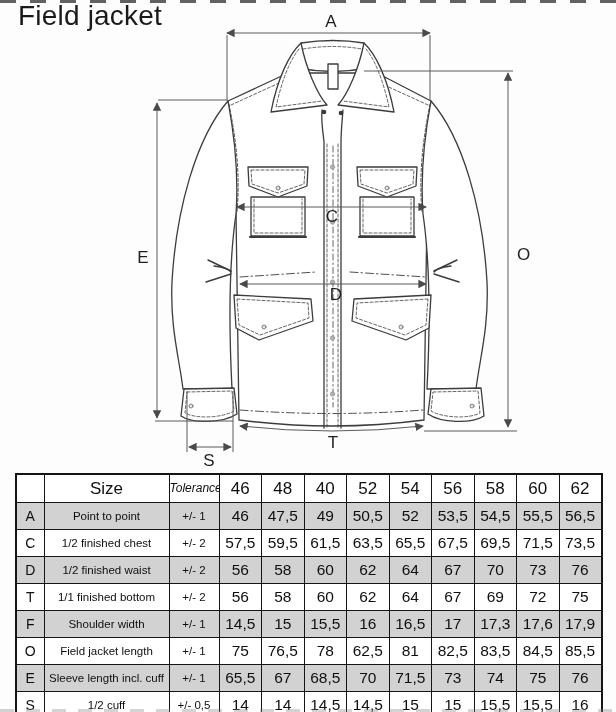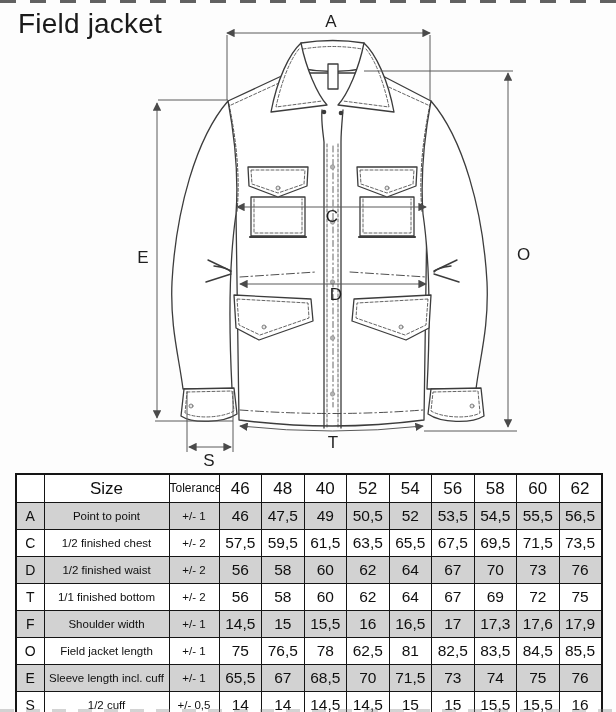--- a/index.html
+++ b/index.html
@@ -3,41 +3,41 @@
 <meta charset="utf-8">
 <style>
   html,body{margin:0;padding:0;}
   body{
     width:616px;height:712px;position:relative;background:#fdfdfd;
     font-family:"Liberation Sans",sans-serif;color:#1c1c1c;overflow:hidden;
   }
   .scan-edge{position:absolute;left:0;width:616px;height:3px;}
   .scan-edge.top{top:0;background:repeating-linear-gradient(90deg,rgba(45,45,45,.75) 0 16px,rgba(45,45,45,0) 16px 30px);}
   .scan-edge.bottom{top:709px;background:repeating-linear-gradient(90deg,rgba(130,130,130,.35) 0 14px,rgba(130,130,130,0) 14px 26px);}
-  .header{position:absolute;left:18px;top:8px;line-height:1.15;}
+  .header{position:absolute;left:18px;top:0;line-height:1.15;}
   .title{font-size:28px;font-weight:400;color:#1a1a1a;margin:0;letter-spacing:.2px;}
   .subtitle{font-size:19px;font-weight:400;color:#262626;margin-top:3px;}
   .diagram{position:absolute;left:0;top:0;width:616px;height:470px;}
   .diagram svg{display:block;}
   .measure-label{font-family:"Liberation Sans",sans-serif;font-size:17px;fill:#1f1f1f;}
 
   table.meas{
     position:absolute;left:15px;top:473px;width:586px;
     border-collapse:collapse;table-layout:fixed;
     border:2px solid #151515;background:#fff;
   }
   table.meas th,table.meas td{
     border:1px solid #151515;text-align:center;vertical-align:middle;
     padding:0;height:26px;line-height:1.05;color:#0f0f0f;font-weight:400;
     overflow:hidden;white-space:nowrap;
   }
   table.meas thead th{height:27px;}
   tr.shaded th,tr.shaded td{background:#d2d2d2;}
   .hdr-size{font-size:17px;}
-  .hdr-tol{font-size:12px;font-weight:700;}
+  .hdr-tol{font-size:12px;font-weight:700;font-style:italic;}
   .hdr-num{font-size:17px;}
   .letter{font-size:14px;font-weight:700;}
   .label{font-size:11.5px;}
   .tol{font-size:11.5px;}
   .val{font-size:15.5px;}
 </style>
 </head>
 <body>
 
 <div class="scan-edge top"></div>

